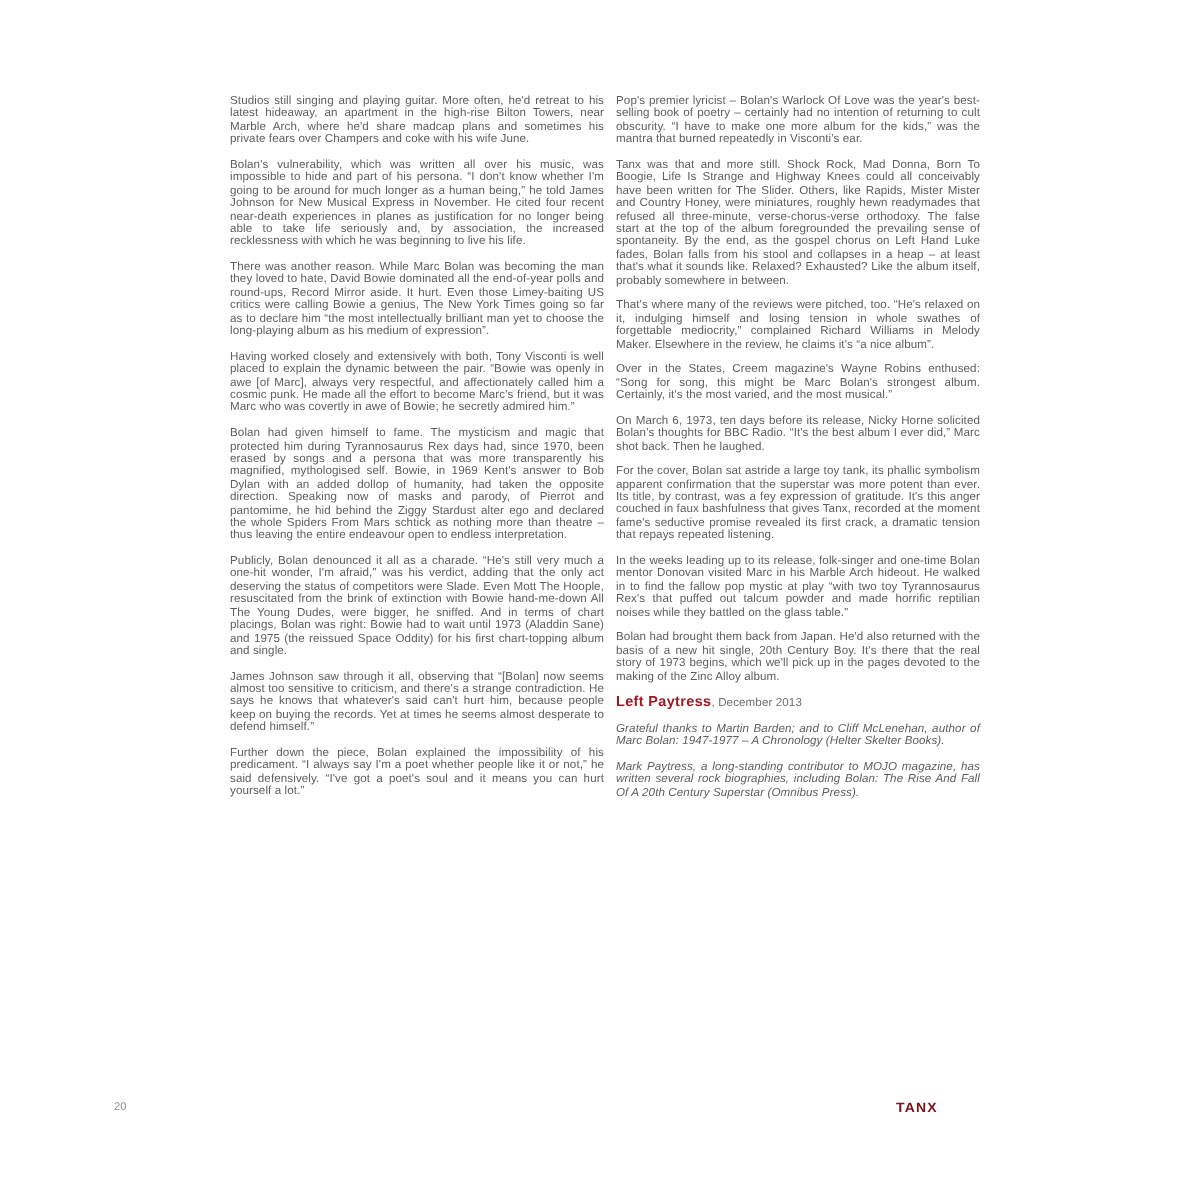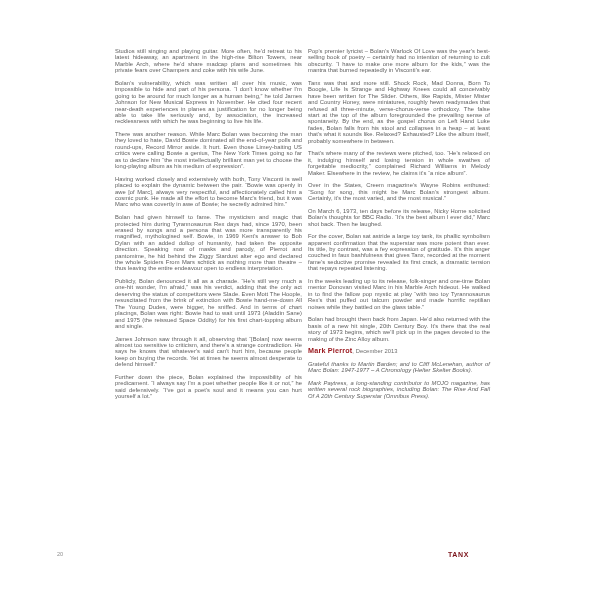--- a/index.html
+++ b/index.html
@@ -87,21 +87,21 @@
   <div class="col col-right">
     <p>Pop's premier lyricist – Bolan's Warlock Of Love was the year's best-selling book of poetry – certainly had no intention of returning to cult obscurity. “I have to make one more album for the kids,” was the mantra that burned repeatedly in Visconti's ear.</p>
     <p>Tanx was that and more still. Shock Rock, Mad Donna, Born To Boogie, Life Is Strange and Highway Knees could all conceivably have been written for The Slider. Others, like Rapids, Mister Mister and Country Honey, were miniatures, roughly hewn readymades that refused all three-minute, verse-chorus-verse orthodoxy. The false start at the top of the album foregrounded the prevailing sense of spontaneity. By the end, as the gospel chorus on Left Hand Luke fades, Bolan falls from his stool and collapses in a heap – at least that's what it sounds like. Relaxed? Exhausted? Like the album itself, probably somewhere in between.</p>
     <p>That's where many of the reviews were pitched, too. “He's relaxed on it, indulging himself and losing tension in whole swathes of forgettable mediocrity,” complained Richard Williams in Melody Maker. Elsewhere in the review, he claims it's “a nice album”.</p>
     <p>Over in the States, Creem magazine's Wayne Robins enthused: “Song for song, this might be Marc Bolan's strongest album. Certainly, it's the most varied, and the most musical.”</p>
     <p>On March 6, 1973, ten days before its release, Nicky Horne solicited Bolan's thoughts for BBC Radio. “It's the best album I ever did,” Marc shot back. Then he laughed.</p>
     <p>For the cover, Bolan sat astride a large toy tank, its phallic symbolism apparent confirmation that the superstar was more potent than ever. Its title, by contrast, was a fey expression of gratitude. It's this anger couched in faux bashfulness that gives Tanx, recorded at the moment fame's seductive promise revealed its first crack, a dramatic tension that repays repeated listening.</p>
     <p>In the weeks leading up to its release, folk-singer and one-time Bolan mentor Donovan visited Marc in his Marble Arch hideout. He walked in to find the fallow pop mystic at play “with two toy Tyrannosaurus Rex's that puffed out talcum powder and made horrific reptilian noises while they battled on the glass table.”</p>
     <p>Bolan had brought them back from Japan. He'd also returned with the basis of a new hit single, 20th Century Boy. It's there that the real story of 1973 begins, which we'll pick up in the pages devoted to the making of the Zinc Alloy album.</p>
 
-    <p class="byline"><span class="byline-name">Mark Pierrot</span><span class="byline-suffix">, December 2013</span></p>
+    <p class="byline"><span class="byline-name">Left Paytress</span><span class="byline-suffix">, December 2013</span></p>
 
     <p class="credit">Grateful thanks to Martin Barden; and to Cliff McLenehan, author of Marc Bolan: 1947-1977 – A Chronology (Helter Skelter Books).</p>
     <p class="credit">Mark Paytress, a long-standing contributor to MOJO magazine, has written several rock biographies, including Bolan: The Rise And Fall Of A 20th Century Superstar (Omnibus Press).</p>
   </div>
 
   <div class="page-number">20</div>
 
   <div class="brand-logo">TANX</div>
 
 </div>

